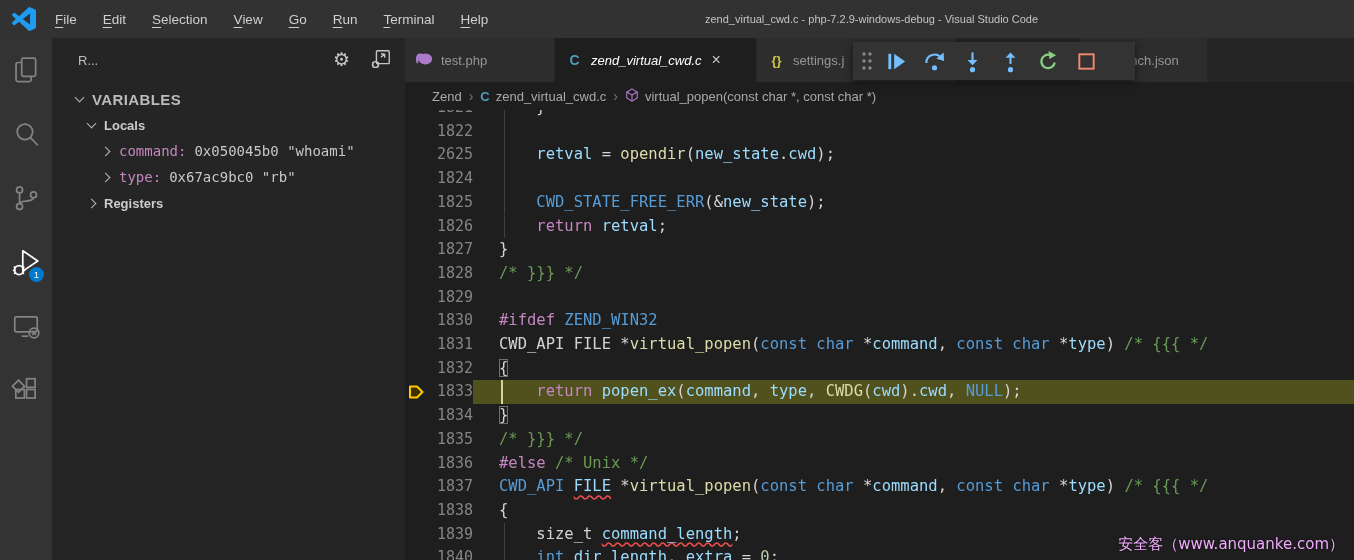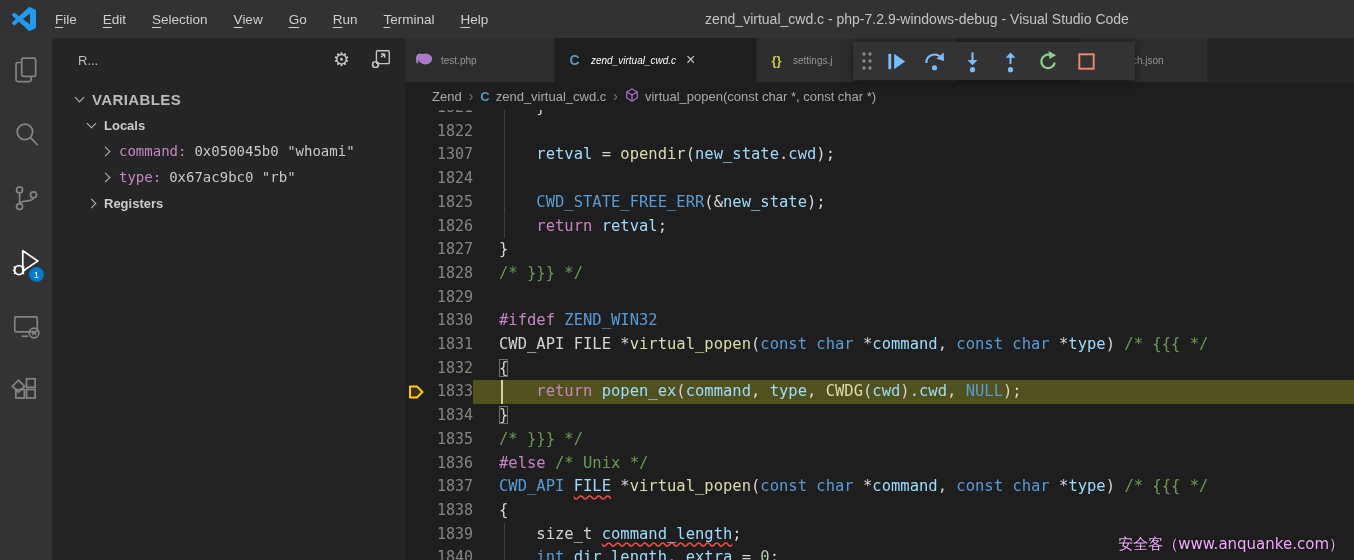--- a/index.html
+++ b/index.html
@@ -5,21 +5,21 @@
   html,body{margin:0;padding:0;background:#1e1e1e;width:1354px;height:560px;overflow:hidden;
     font-family:"Liberation Sans",sans-serif;-webkit-font-smoothing:antialiased;}
   .window{position:relative;width:1354px;height:560px;background:#1e1e1e;}
 
   
   .titlebar{position:absolute;left:0;top:0;width:100%;height:38px;background:#323233;color:#cccccc;}
   .vscode-logo{position:absolute;left:12px;top:7px;width:24px;height:24px;}
   .menubar{position:absolute;left:42px;top:0;height:38px;display:flex;align-items:center;}
   .menu-item{padding:0 13px;font-size:13.5px;color:#cfcfcf;cursor:default;}
   .menu-item u{text-decoration:underline;text-underline-offset:3px;text-decoration-thickness:1px;}
-  .win-title{position:absolute;left:705px;top:0;height:38px;line-height:38px;font-size:14px;color:#c4c4c4;white-space:nowrap;}
+  .win-title{position:absolute;left:705px;top:0;height:38px;line-height:38px;font-size:11px;color:#c4c4c4;white-space:nowrap;}
 
   
   .activitybar{position:absolute;left:0;top:38px;width:52px;bottom:0;background:#333333;display:flex;flex-direction:column;align-items:center;}
   .ab-item{width:52px;height:64px;display:flex;align-items:center;justify-content:center;position:relative;}
   .ab-item svg{stroke:#848484;fill:none;stroke-width:1.6;}
   .ab-item.active svg{stroke:#ffffff;}
   .ab-badge{position:absolute;right:8px;bottom:12px;min-width:15px;height:15px;border-radius:50%;
     background:#007acc;color:#fff;font-size:9.5px;line-height:15px;text-align:center;font-family:"Liberation Sans",sans-serif;}
 
   
@@ -47,21 +47,21 @@
   .var-name{color:#c586c0;margin-left:10px;}
   .var-value{color:#c8c8c8;margin-left:8px;}
   .pad1{padding-left:24px;}.pad2{padding-left:36px;}.pad3{padding-left:50px;}
 
   
   .editorpane{position:absolute;left:405px;top:38px;right:0;bottom:0;background:#1e1e1e;overflow:hidden;}
   .tabbar{position:absolute;left:0;top:0;right:0;height:44px;background:#252526;}
   .tab{position:absolute;top:0;height:44px;display:flex;align-items:center;background:#2d2d2d;border-right:1px solid #252526;
     box-sizing:border-box;cursor:pointer;overflow:hidden;}
   .tab.active{background:#1e1e1e;}
-  .tab-label{font-size:10px;color:#969696;margin-left:8px;white-space:nowrap;}
+  .tab-label{font-size:13px;color:#969696;margin-left:8px;white-space:nowrap;}
   .tab.active .tab-label{color:#ffffff;font-style:italic;}
   .tab-close{font-size:16px;color:#c5c5c5;margin-left:10px;line-height:1;}
   .ticon{margin-left:11px;flex:none;width:17px;text-align:center;}
   .ticon.json{color:#cbcb41;font-weight:bold;font-size:13px;}
   .ticon.clang{color:#519aba;font-weight:bold;font-size:14px;}
 
   
   .dbg-toolbar{position:absolute;left:448px;top:4px;width:282px;height:38px;background:#333333;z-index:12;
     display:flex;align-items:center;box-shadow:0 2px 8px rgba(0,0,0,.55);padding:0 4px;box-sizing:border-box;}
   .dbg-btn{width:38px;height:38px;display:flex;align-items:center;justify-content:center;cursor:pointer;}
@@ -204,21 +204,21 @@
         <span class="grp-label">Registers</span>
       </div>
     </div>
   </div>
 
   <div class="editorpane">
 
     <div class="code">
         <div class="crow" style="top: 58px;"><div class="glyph"></div><div class="lnum">1821</div><div class="ltext guide"><span class="c-t">    }</span></div></div>
         <div class="crow" style="top: 81.7px;"><div class="glyph"></div><div class="lnum">1822</div><div class="ltext guide"></div></div>
-        <div class="crow" style="top: 105.4px;"><div class="glyph"></div><div class="lnum">1307</div><div class="ltext guide"><span class="c-t">    </span><span class="c-v">retval</span><span class="c-t"> = </span><span class="c-f">opendir</span><span class="c-t">(</span><span class="c-v">new_state</span><span class="c-t">.</span><span class="c-v">cwd</span><span class="c-t">);</span></div></div>
+        <div class="crow" style="top: 105.4px;"><div class="glyph"></div><div class="lnum">2625</div><div class="ltext guide"><span class="c-t">    </span><span class="c-v">retval</span><span class="c-t"> = </span><span class="c-f">opendir</span><span class="c-t">(</span><span class="c-v">new_state</span><span class="c-t">.</span><span class="c-v">cwd</span><span class="c-t">);</span></div></div>
         <div class="crow" style="top: 129.1px;"><div class="glyph"></div><div class="lnum">1824</div><div class="ltext guide"></div></div>
         <div class="crow" style="top: 152.8px;"><div class="glyph"></div><div class="lnum">1825</div><div class="ltext guide"><span class="c-t">    </span><span class="c-b">CWD_STATE_FREE_ERR</span><span class="c-t">(&amp;</span><span class="c-v">new_state</span><span class="c-t">);</span></div></div>
         <div class="crow" style="top: 176.5px;"><div class="glyph"></div><div class="lnum">1826</div><div class="ltext guide"><span class="c-t">    </span><span class="c-k">return</span><span class="c-t"> </span><span class="c-v">retval</span><span class="c-t">;</span></div></div>
         <div class="crow" style="top: 200.2px;"><div class="glyph"></div><div class="lnum">1827</div><div class="ltext"><span class="c-t">}</span></div></div>
         <div class="crow" style="top: 223.9px;"><div class="glyph"></div><div class="lnum">1828</div><div class="ltext"><span class="c-c">/* }}} */</span></div></div>
         <div class="crow" style="top: 247.6px;"><div class="glyph"></div><div class="lnum">1829</div><div class="ltext"></div></div>
         <div class="crow" style="top: 271.3px;"><div class="glyph"></div><div class="lnum">1830</div><div class="ltext"><span class="c-k">#ifdef</span><span class="c-t"> </span><span class="c-b">ZEND_WIN32</span></div></div>
         <div class="crow" style="top: 295px;"><div class="glyph"></div><div class="lnum">1831</div><div class="ltext"><span class="c-t">CWD_API FILE *</span><span class="c-f">virtual_popen</span><span class="c-t">(</span><span class="c-b">const</span><span class="c-t"> </span><span class="c-b">char</span><span class="c-t"> *</span><span class="c-v">command</span><span class="c-t">, </span><span class="c-b">const</span><span class="c-t"> </span><span class="c-b">char</span><span class="c-t"> *</span><span class="c-v">type</span><span class="c-t">) </span><span class="c-c">/* {{{ */</span></div></div>
         <div class="crow" style="top: 318.7px;"><div class="glyph"></div><div class="lnum">1832</div><div class="ltext"><span class="c-t m-box">{</span></div></div>
         <div class="crow hl" style="top: 342.4px;"><div class="glyph"><svg width="17" height="16" viewBox="0 0 17 16">

